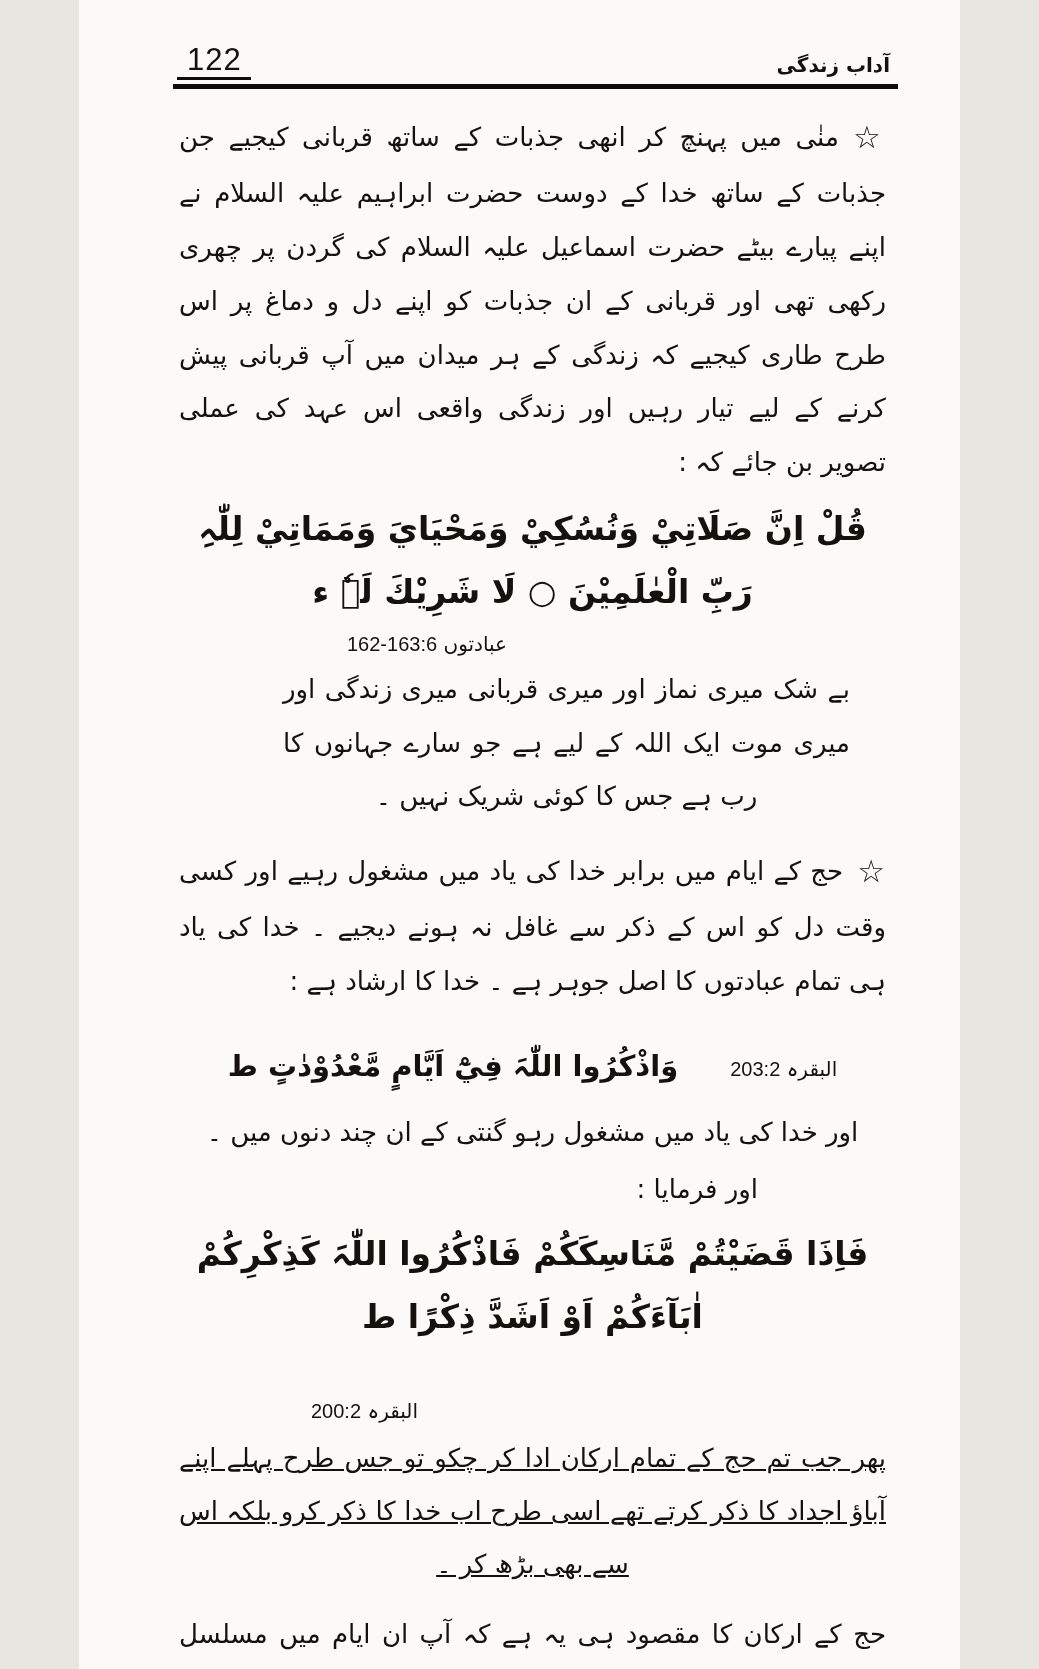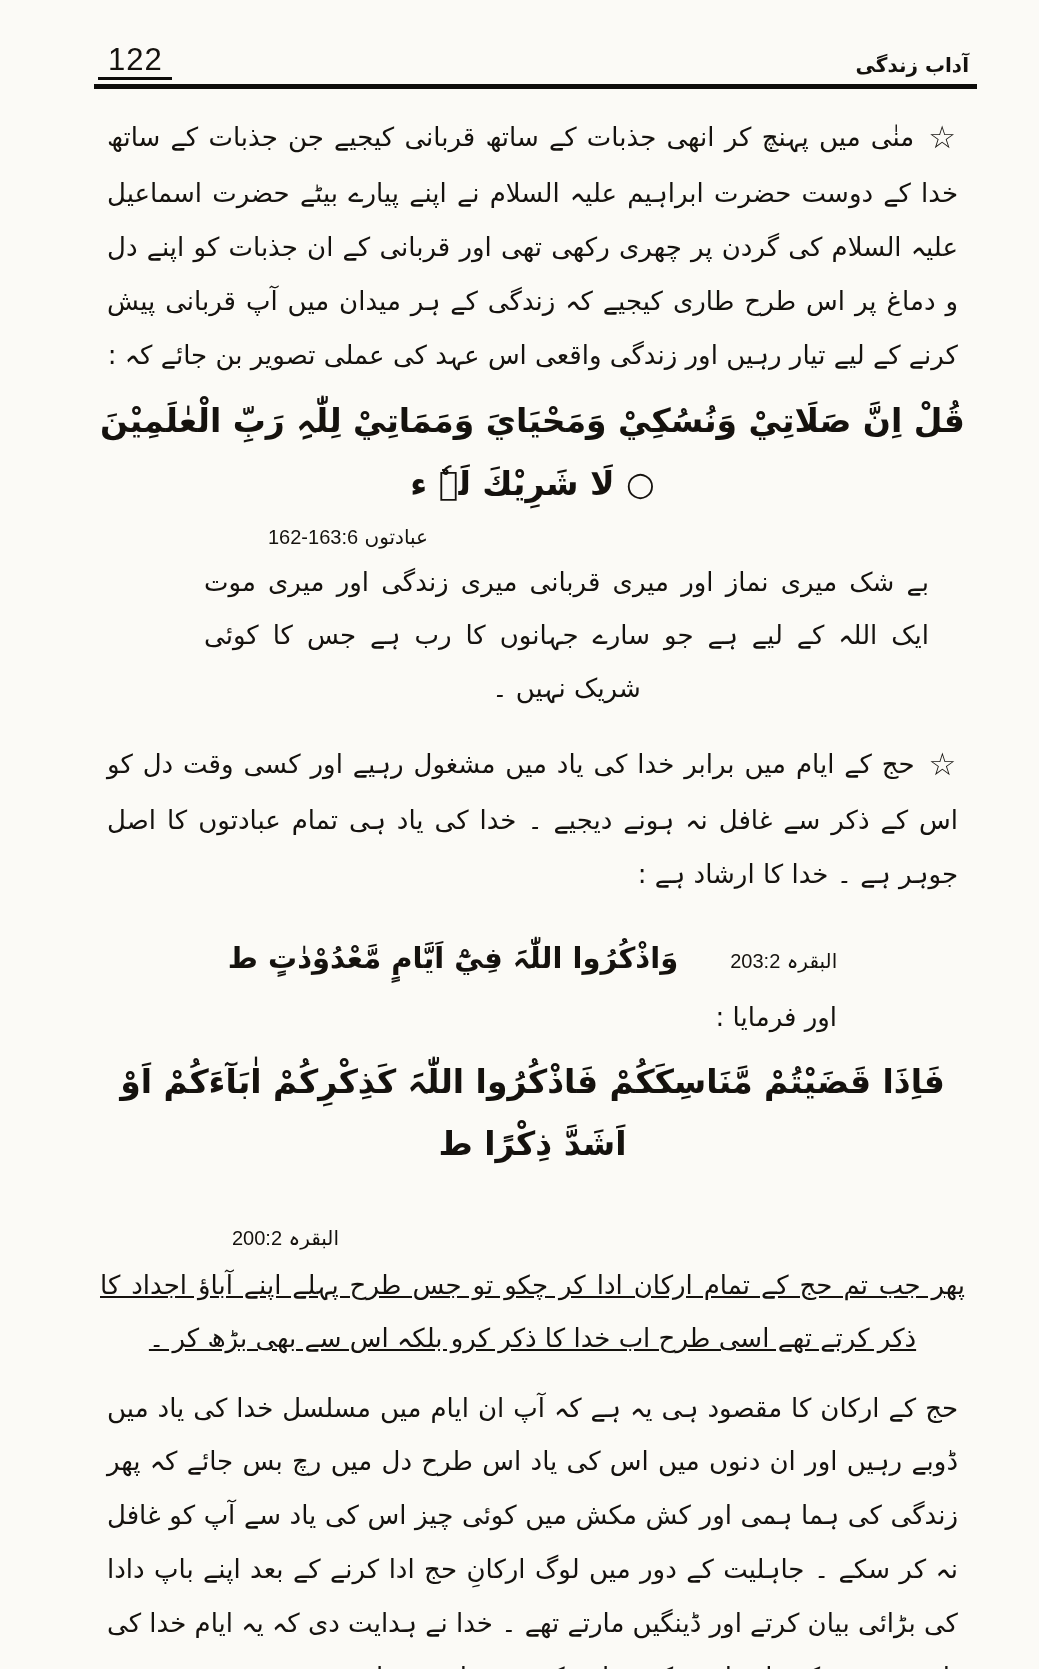--- a/index.html
+++ b/index.html
@@ -1,18 +1,18 @@
 <!DOCTYPE html>
 <html lang="ur"><head>
 <meta charset="utf-8">
 <style>
   html,body { margin:0; padding:0; background:#e8e6e1; }
   .page {
     position:relative;
-    width:1039px; height:1669px;
+    width:881px; height:1669px;
     margin:0 auto;
     background:#fbfaf6;
     color:#15120e;
     font-family:"DejaVu Sans", sans-serif;
     overflow:hidden;
   }
   
   .header-row {
     display:flex; flex-direction:row; justify-content:space-between; align-items:flex-end;
     padding:44px 70px 0 108px;
@@ -22,21 +22,21 @@
   .book-title  { font-size:20px; font-weight:bold; direction:rtl; line-height:1.2; }
   .rule-wrap { position:relative; margin:7px 62px 0 94px; }
   .rule { height:5px; background:#0e0d0b; }
   .rule-notch { position:absolute; left:4px; top:-7px; width:74px; height:3px; background:#0e0d0b; }
 
   
   .content { direction:rtl; padding:12px 74px 0 100px; }
   .para {
     font-size:26px; line-height:2.07;
     text-align:justify;
-    margin:7px;
+    margin:0;
   }
   .star-bullet { font-size:31px; margin-left:14px; position:relative; top:2px; }
   .p1 { margin-top:2px; }
   .p2 { margin-top:14px; }
   .p4 { margin-top:16px; }
 
   .verse {
     text-align:center; font-weight:bold; font-size:33px; line-height:1.9;
     margin-top:8px;
   }
@@ -86,20 +86,21 @@
 
     <div class="translation t1">بے شک میری نماز اور میری قربانی میری زندگی اور میری موت ایک اللہ کے لیے ہے جو سارے جہانوں کا رب ہے جس کا کوئی شریک نہیں ۔</div>
 
     <p class="para p2"><span class="star-bullet">☆</span><span>حج کے ایام میں برابر خدا کی یاد میں مشغول رہیے اور کسی وقت دل کو اس کے ذکر سے غافل نہ ہونے دیجیے ۔ خدا کی یاد ہی تمام عبادتوں کا اصل جوہر ہے ۔ خدا کا ارشاد ہے :</span></p>
 
     <div class="verse-row">
       <span class="verse-text">وَاذْكُرُوا اللّٰہَ فِيْٓ اَيَّامٍ مَّعْدُوْدٰتٍ ط</span>
       <span class="ref"><span>البقرہ</span> <span class="ref-num" dir="ltr">203:2</span></span>
     </div>
 
+    <div class="translation t2">اور خدا کی یاد میں مشغول رہو گنتی کے ان چند دنوں میں ۔</div>
 
     <div class="lead">اور فرمایا :</div>
 
     <div class="verse">فَاِذَا قَضَيْتُمْ مَّنَاسِكَكُمْ فَاذْكُرُوا اللّٰہَ كَذِكْرِكُمْ اٰبَآءَكُمْ اَوْ اَشَدَّ ذِكْرًا ط</div>
     <div class="refline refline-3"><span class="ref"><span>البقرہ</span> <span class="ref-num" dir="ltr">200:2</span></span></div>
 
     <div class="translation t3">پھر جب تم حج کے تمام ارکان ادا کر چکو تو جس طرح پہلے اپنے آباؤ اجداد کا ذکر کرتے تھے اسی طرح اب خدا کا ذکر کرو بلکہ اس سے بھی بڑھ کر ۔</div>
 
     <p class="para p4">حج کے ارکان کا مقصود ہی یہ ہے کہ آپ ان ایام میں مسلسل خدا کی یاد میں ڈوبے رہیں اور ان دنوں میں اس کی یاد اس طرح دل میں رچ بس جائے کہ پھر زندگی کی ہما ہمی اور کش مکش میں کوئی چیز اس کی یاد سے آپ کو غافل نہ کر سکے ۔ جاہلیت کے دور میں لوگ ارکانِ حج ادا کرنے کے بعد اپنے باپ دادا کی بڑائی بیان کرتے اور ڈینگیں مارتے تھے ۔ خدا نے ہدایت دی کہ یہ ایام خدا کی یاد میں بسر کرو اور اسی کی بڑائی کرو جو واقعی بڑا ہے ۔</p>
 

